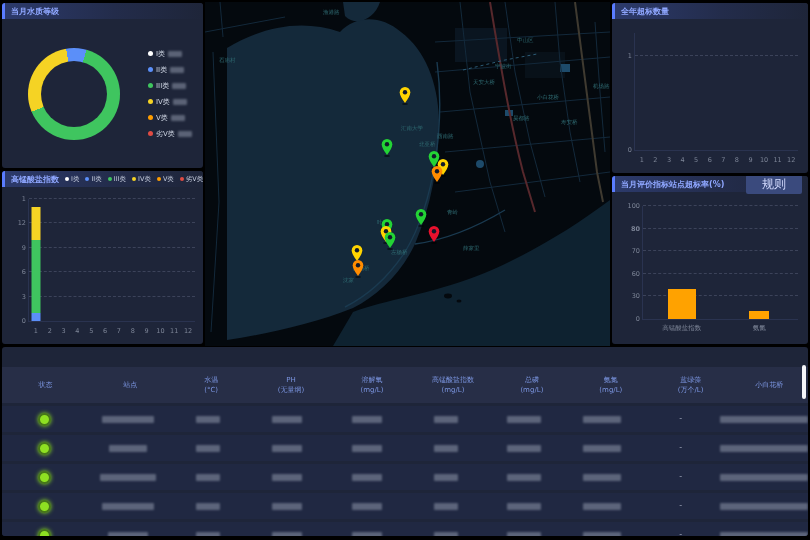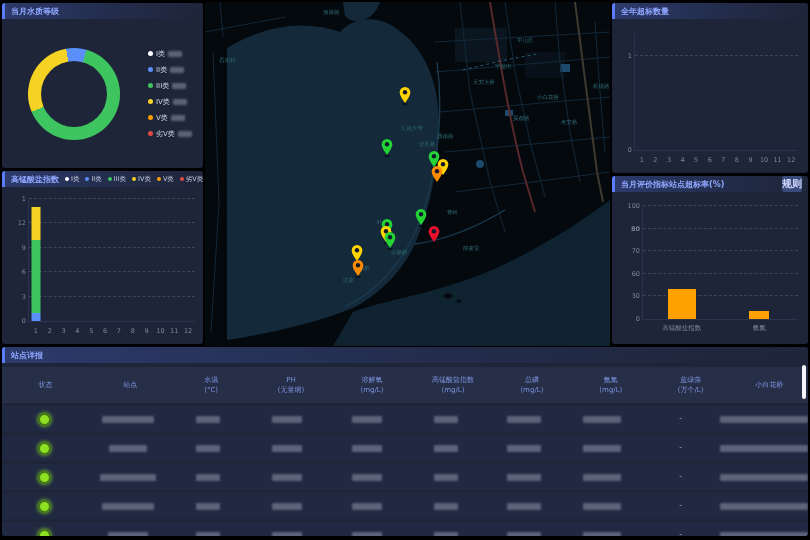--- a/index.html
+++ b/index.html
@@ -21,22 +21,22 @@
   .bx{background:#98a0b3;opacity:.5;filter:blur(1.3px);border-radius:1px;height:7px;}
   
   .plot{position:absolute;border-left:1px solid #2a3350;border-bottom:1px solid #2a3350;}
   .gridline{position:absolute;left:0;right:0;border-top:1px dashed #3c435a;}
   .yl{position:absolute;left:-21px;width:18px;text-align:right;font-size:6.5px;color:#7d8597;transform:translateY(50%);}
   .xl{position:absolute;bottom:-14px;transform:translateX(-50%);font-size:6.5px;color:#7d8597;white-space:nowrap;}
   .seg{position:absolute;width:9px;transform:translateX(-50%);}
   .vbar{position:absolute;bottom:0;transform:translateX(-50%);background:#ffa200;}
   .hlegend{list-style:none;display:flex;gap:6px;margin:0 0 0 auto;padding:0;font-weight:normal;}
   .hlegend li{display:flex;align-items:center;gap:2px;font-size:6.5px;color:#c6cdde;}
-  .rule-btn{margin-left:auto;background:#3a4a7d;color:#d4dcff;font-size:10px;
-            padding:1px 0;border-radius:2px;font-weight:bold;cursor:pointer;}
+  .rule-btn{margin-left:auto;background:#3a4a7d;color:#d4dcff;font-size:12px;
+            padding:1px 16px;border-radius:2px;font-weight:normal;cursor:pointer;}
   
   #map{position:absolute;left:205px;top:2px;width:405px;height:344px;background:#0d1f2c;}
   #map svg{display:block;width:100%;height:100%;}
   .maplabel{fill:#2f6b72;font-size:5.5px;}
   
   .thead{display:flex;background:#272e47;height:36px;align-items:center;}
   .tcell{display:flex;flex-direction:column;align-items:center;justify-content:center;
          font-size:7px;color:#7b95e0;line-height:1.5;}
   .c0{flex-basis:10.8%;}.c1{flex-basis:10.2%;}.c2{flex-basis:9.9%;}.c3{flex-basis:9.9%;}
   .c4{flex-basis:10.2%;}.c5{flex-basis:9.9%;}.c6{flex-basis:9.7%;}.c7{flex-basis:9.9%;}
@@ -326,23 +326,20 @@
         <div class="yl" style="bottom: 100%;">100</div>
         <div class="xl" style="left: 25%;">高锰酸盐指数</div>
         <div class="xl" style="left: 75%;">氨氮</div>
         <div class="vbar" style="left: 25%; height: 27%; width: 28px; background: rgb(255, 162, 0);"></div>
         <div class="vbar" style="left: 75%; height: 7%; width: 20px; background: rgb(255, 162, 0);"></div>
       </div>
   </div>
 </section>
 
 <section class="panel" style="left:2px;top:347px;width:806px;height:189px;">
-  <div class="ptitle">
-    <span>站点详报</span>
-  </div>
   <div class="pbody" style="padding-top:4px;">
     <div class="thead" id="thead">
         <div class="tcell c0">
           <div>状态</div>
         </div>
         <div class="tcell c1">
           <div>站点</div>
         </div>
         <div class="tcell c2">
           <div>水温</div>

